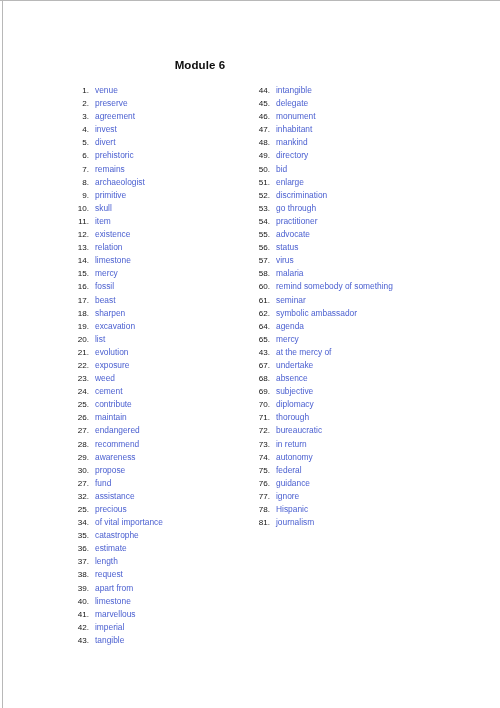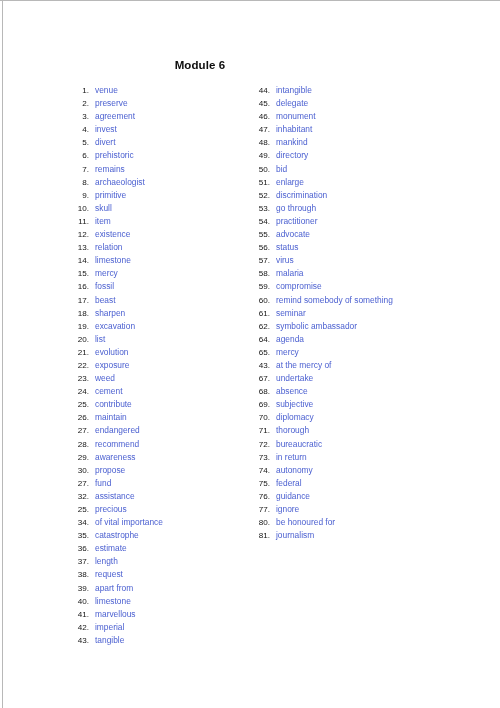--- a/index.html
+++ b/index.html
@@ -317,24 +317,20 @@
       </div>
       <div class="item">
         <span class="item-num">57.</span>
         <span class="item-word">virus</span>
       </div>
       <div class="item">
         <span class="item-num">58.</span>
         <span class="item-word">malaria</span>
       </div>
       <div class="item">
-        <span class="item-num">59.</span>
-        <span class="item-word">compromise</span>
-      </div>
-      <div class="item">
         <span class="item-num">60.</span>
         <span class="item-word">remind somebody of something</span>
       </div>
       <div class="item">
         <span class="item-num">61.</span>
         <span class="item-word">seminar</span>
       </div>
       <div class="item">
         <span class="item-num">62.</span>
         <span class="item-word">symbolic ambassador</span>
@@ -389,22 +385,22 @@
       </div>
       <div class="item">
         <span class="item-num">76.</span>
         <span class="item-word">guidance</span>
       </div>
       <div class="item">
         <span class="item-num">77.</span>
         <span class="item-word">ignore</span>
       </div>
       <div class="item">
-        <span class="item-num">80.</span>
-        <span class="item-word">be honoured for</span>
+        <span class="item-num">78.</span>
+        <span class="item-word">Hispanic</span>
       </div>
       <div class="item">
         <span class="item-num">81.</span>
         <span class="item-word">journalism</span>
       </div>
     </div>
 
 </div>
 
 </body></html>

